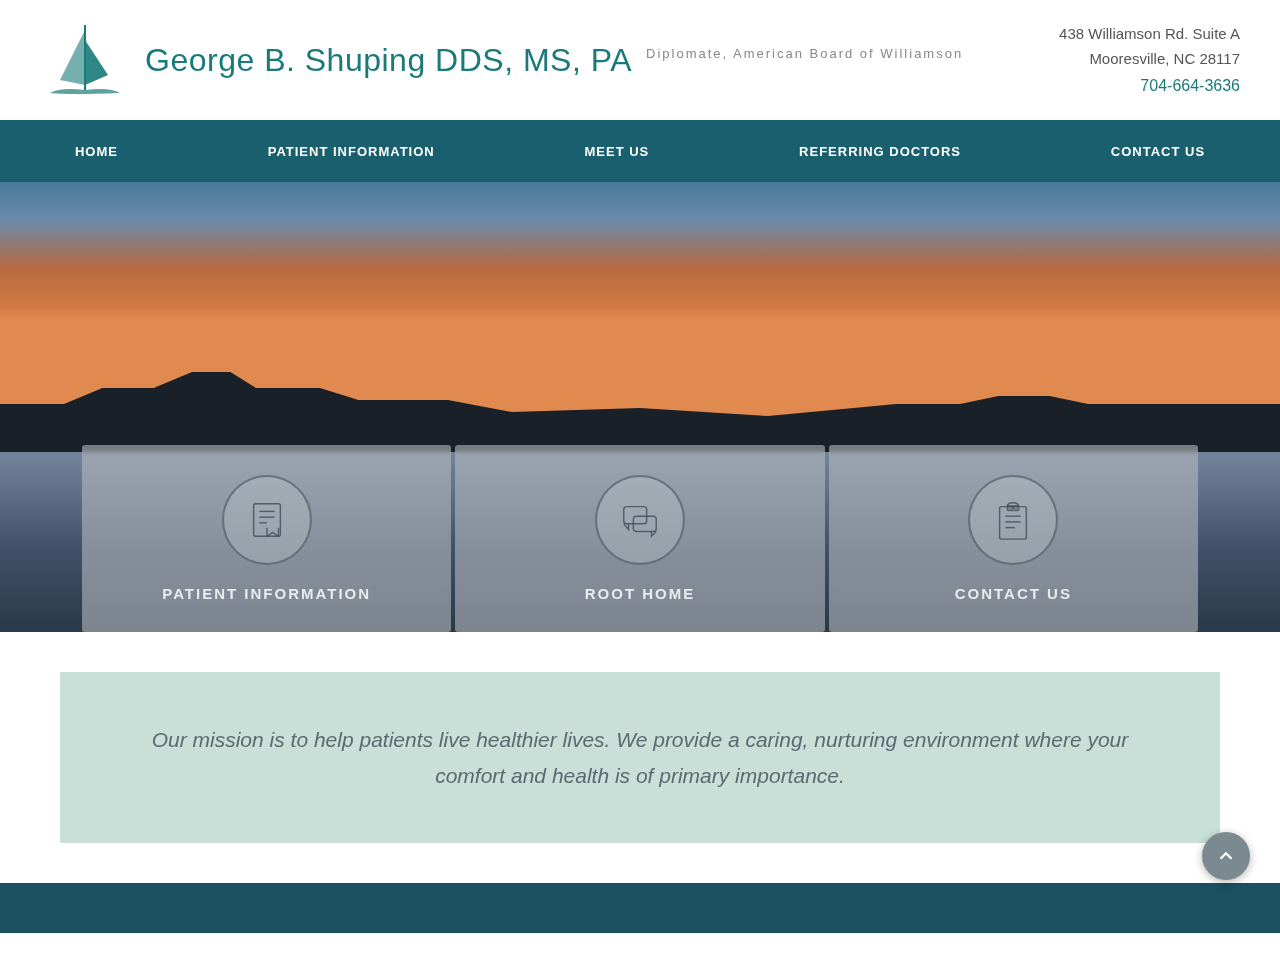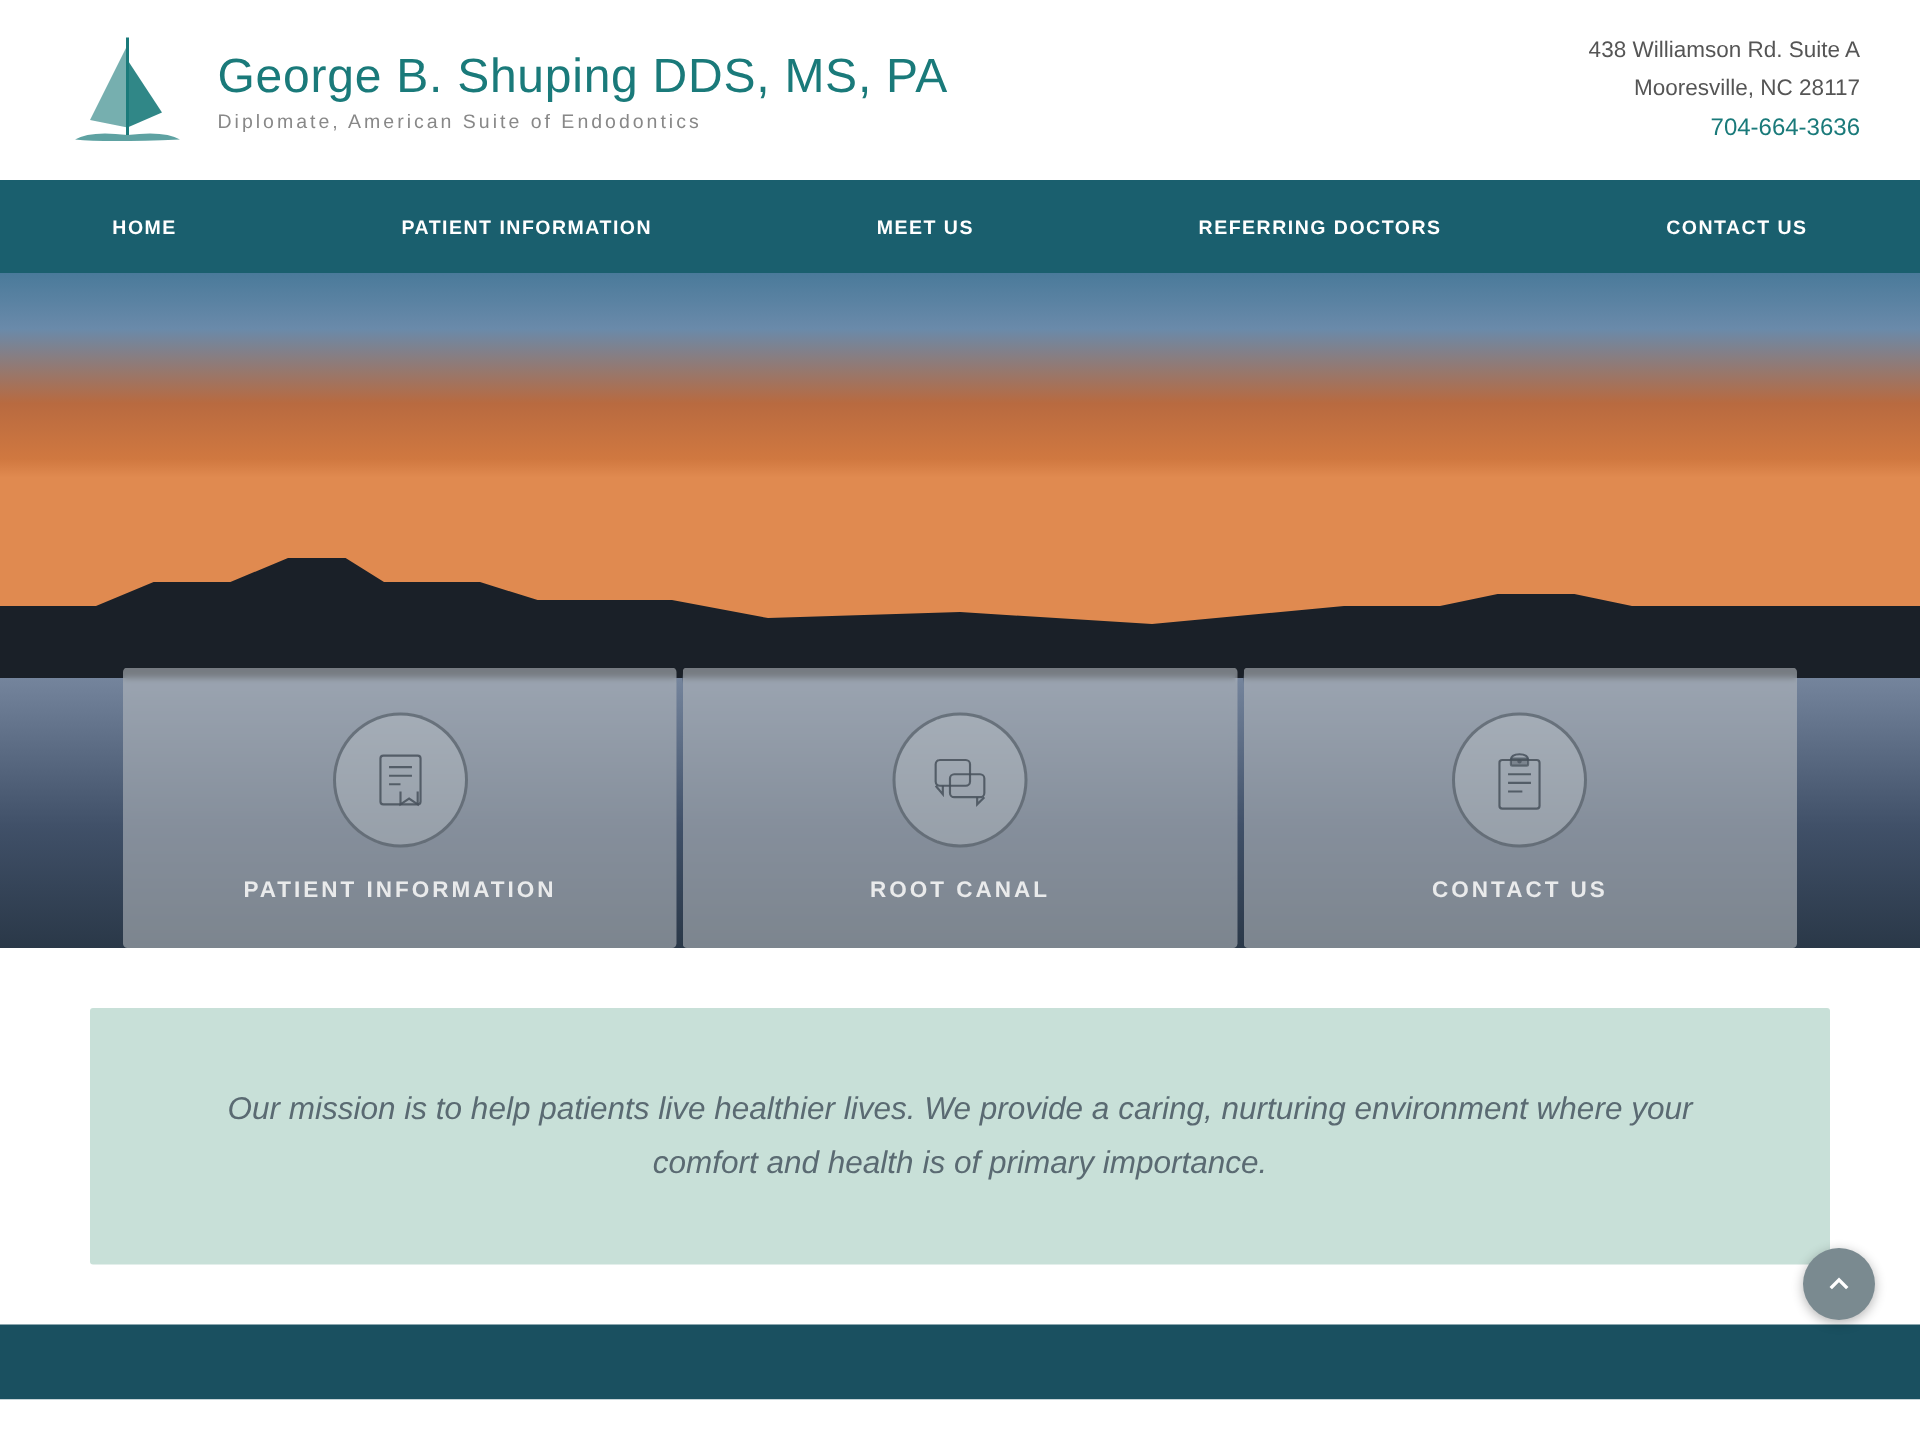--- a/index.html
+++ b/index.html
@@ -17,21 +17,22 @@
       display: flex;
       align-items: center;
       gap: 15px;
     }
     .logo-icon {
       width: 90px;
       height: 90px;
     }
     .logo-text-area {
       display: flex;
-      flex-direction: column;
+      flex-direction: row;
+      gap: 14px;
     }
     .logo-name {
       font-size: 32px;
       color: #1a7a7a;
       font-weight: 400;
       letter-spacing: 0.5px;
     }
     .logo-tagline {
       font-size: 13px;
       color: #888;
@@ -240,21 +241,21 @@
   <div class="logo-area">
 
     <svg class="logo-icon" viewBox="0 0 90 90" xmlns="http://www.w3.org/2000/svg">
       <path d="M45 75 Q20 72 10 78 Q30 80 80 78 Q70 72 45 75Z" fill="#1a7a7a" opacity="0.7"></path>
       <path d="M45 70 L45 15 L20 65 Z" fill="#1a7a7a" opacity="0.6"></path>
       <path d="M45 70 L45 25 L68 60 Z" fill="#1a7a7a" opacity="0.9"></path>
       <line x1="45" y1="10" x2="45" y2="75" stroke="#1a7a7a" stroke-width="2"></line>
     </svg>
     <div class="logo-text-area">
       <span class="logo-name">George B. Shuping DDS, MS, PA</span>
-      <span class="logo-tagline">Diplomate, American Suite of Endodontics</span>
+      <span class="logo-tagline">Diplomate, American Board of Williamson</span>
     </div>
   </div>
   <div class="contact-info">
     <div>438 Williamson Rd. Suite A</div>
     <div>Mooresville, NC 28117</div>
     <div class="phone">704-664-3636</div>
   </div>
 </header>
 
 <nav>
@@ -289,21 +290,21 @@
 
     <div class="hero-card">
       <div class="card-icon-circle">
         <svg viewBox="0 0 44 44">
           <rect x="5" y="8" width="24" height="18" rx="3"></rect>
           <path d="M5 26 L10 32 L10 26"></path>
           <rect x="15" y="18" width="24" height="16" rx="3"></rect>
           <path d="M39 34 L34 39 L34 34"></path>
         </svg>
       </div>
-      <span class="card-label">ROOT CANAL</span>
+      <span class="card-label">ROOT HOME</span>
     </div>
 
     <div class="hero-card">
       <div class="card-icon-circle">
         <svg viewBox="0 0 44 44">
           <rect x="8" y="8" width="28" height="34" rx="2"></rect>
           <path d="M16 8 Q16 4 22 4 Q28 4 28 8"></path>
           <rect x="16" y="7" width="12" height="5" rx="1" fill="rgba(70,80,90,0.4)" stroke="rgba(70,80,90,0.7)"></rect>
           <line x1="14" y1="18" x2="30" y2="18"></line>
           <line x1="14" y1="24" x2="30" y2="24"></line>

